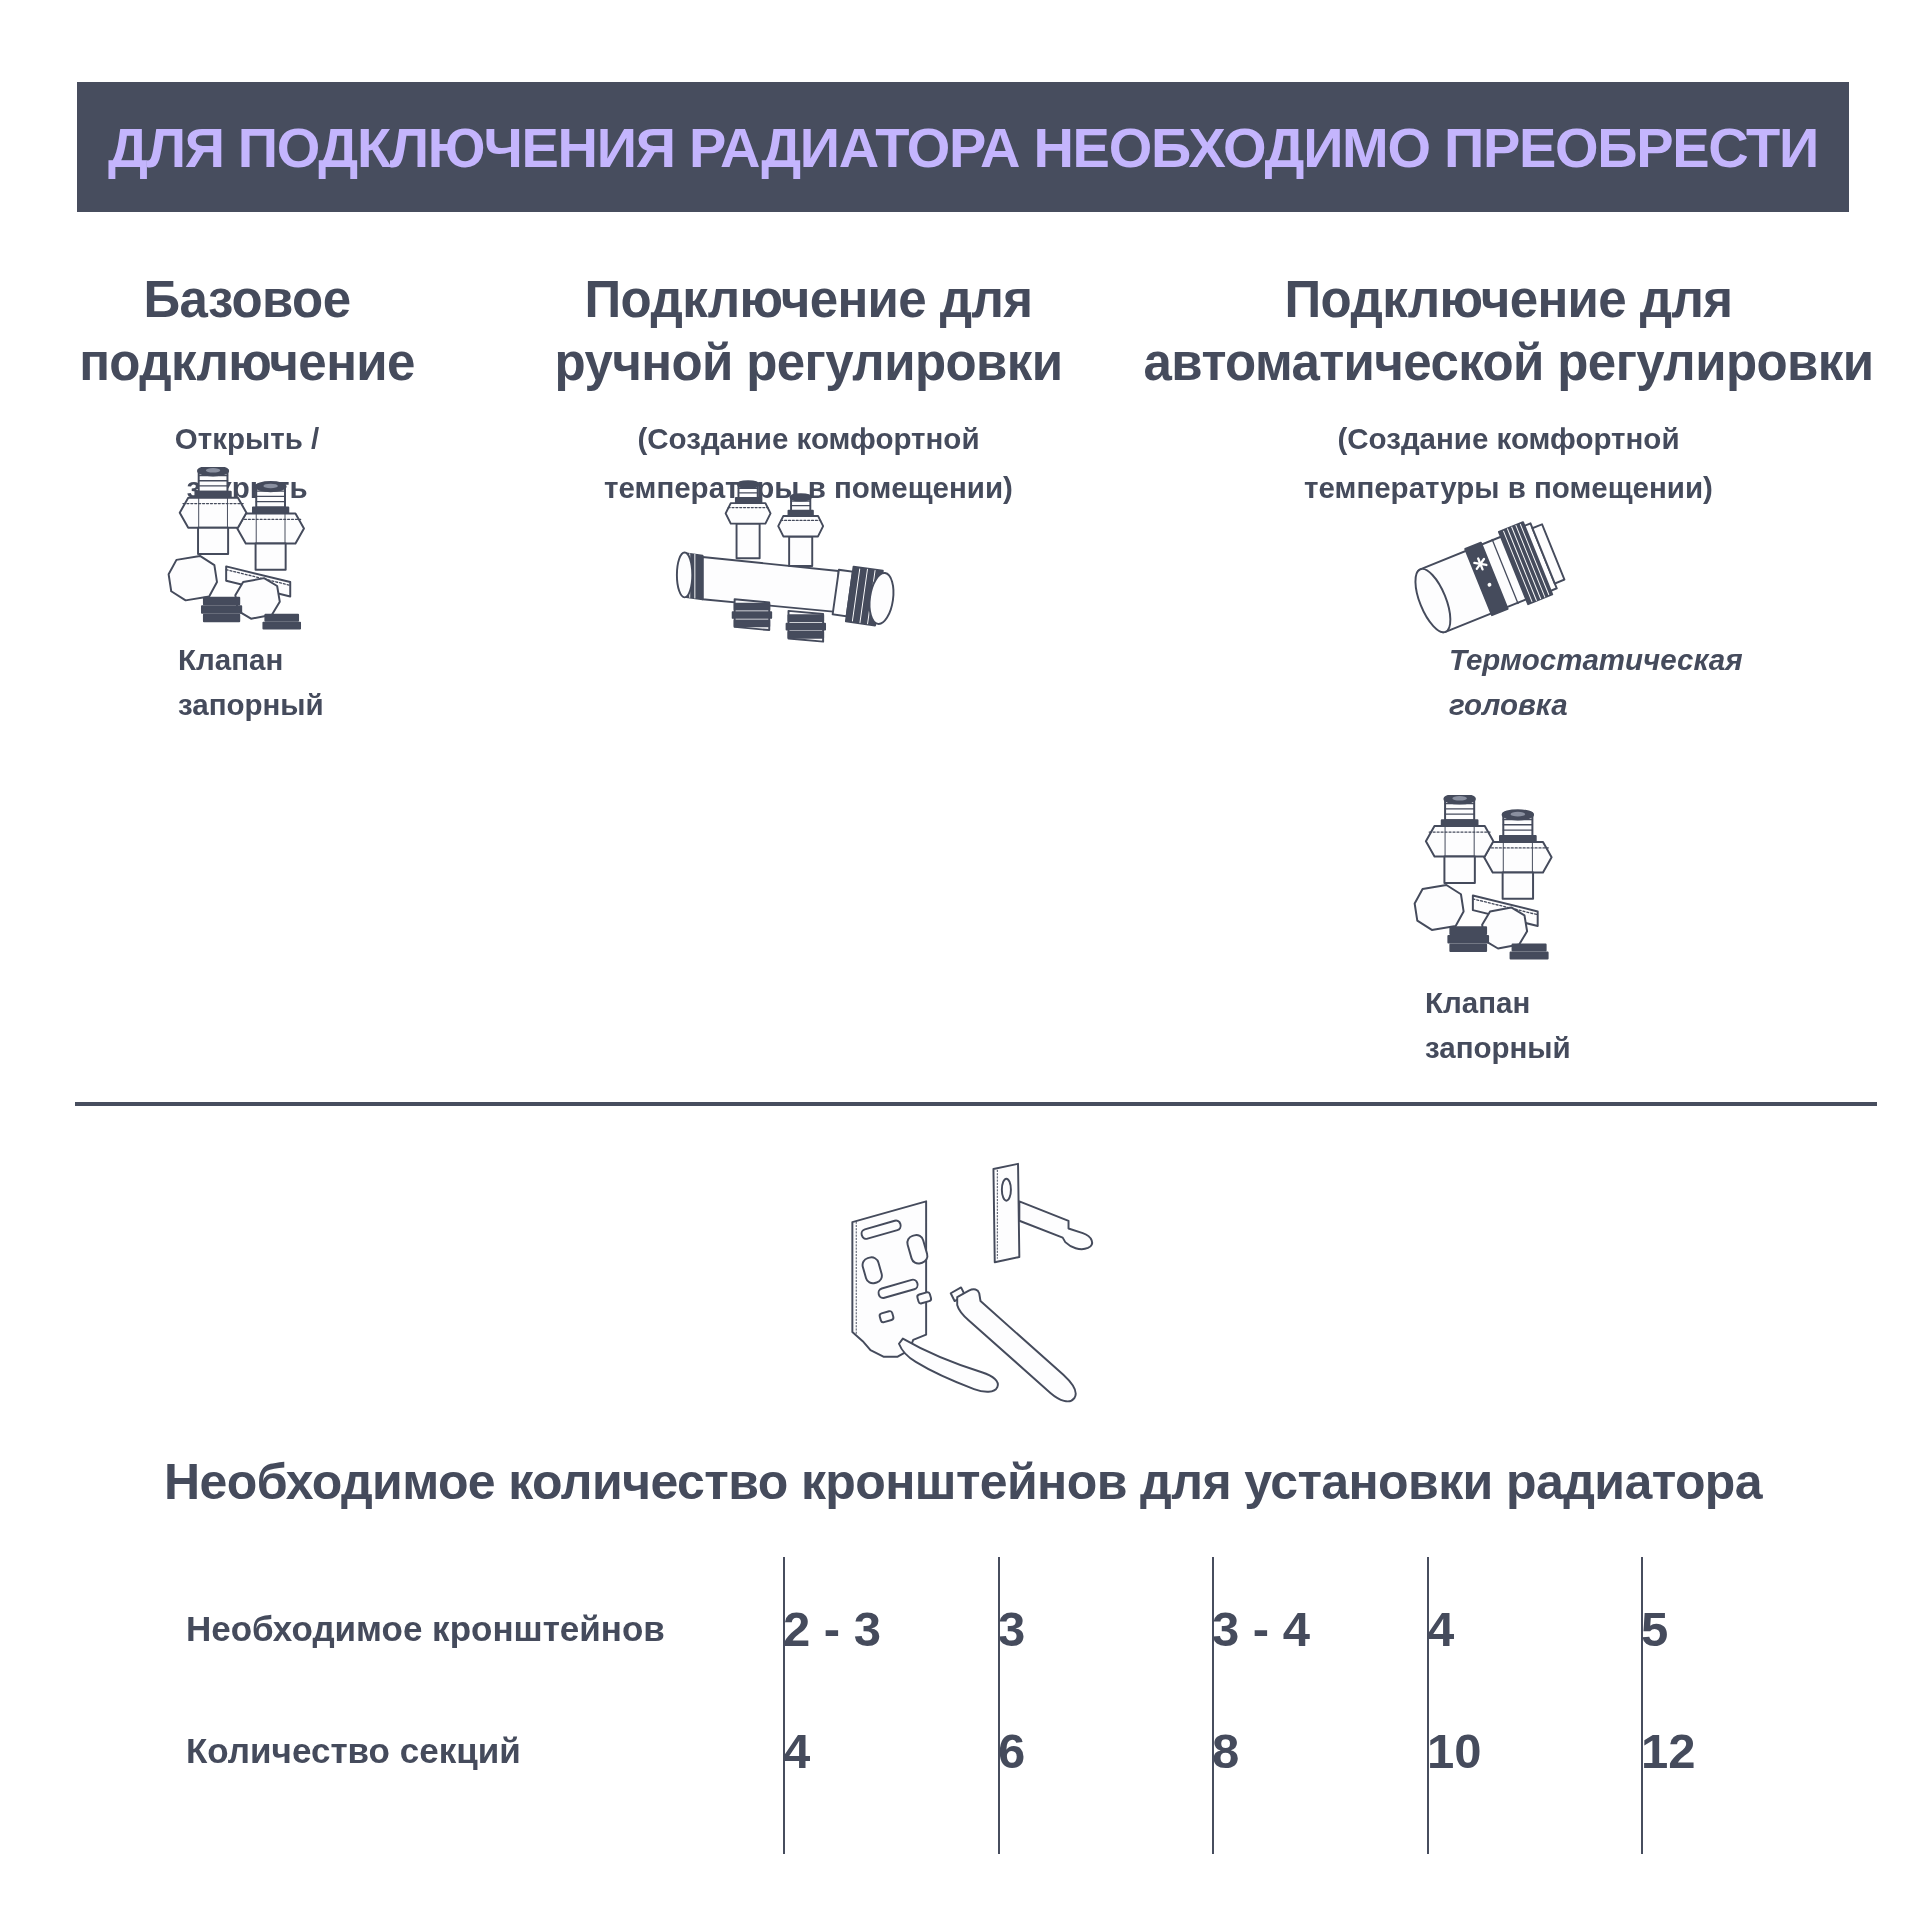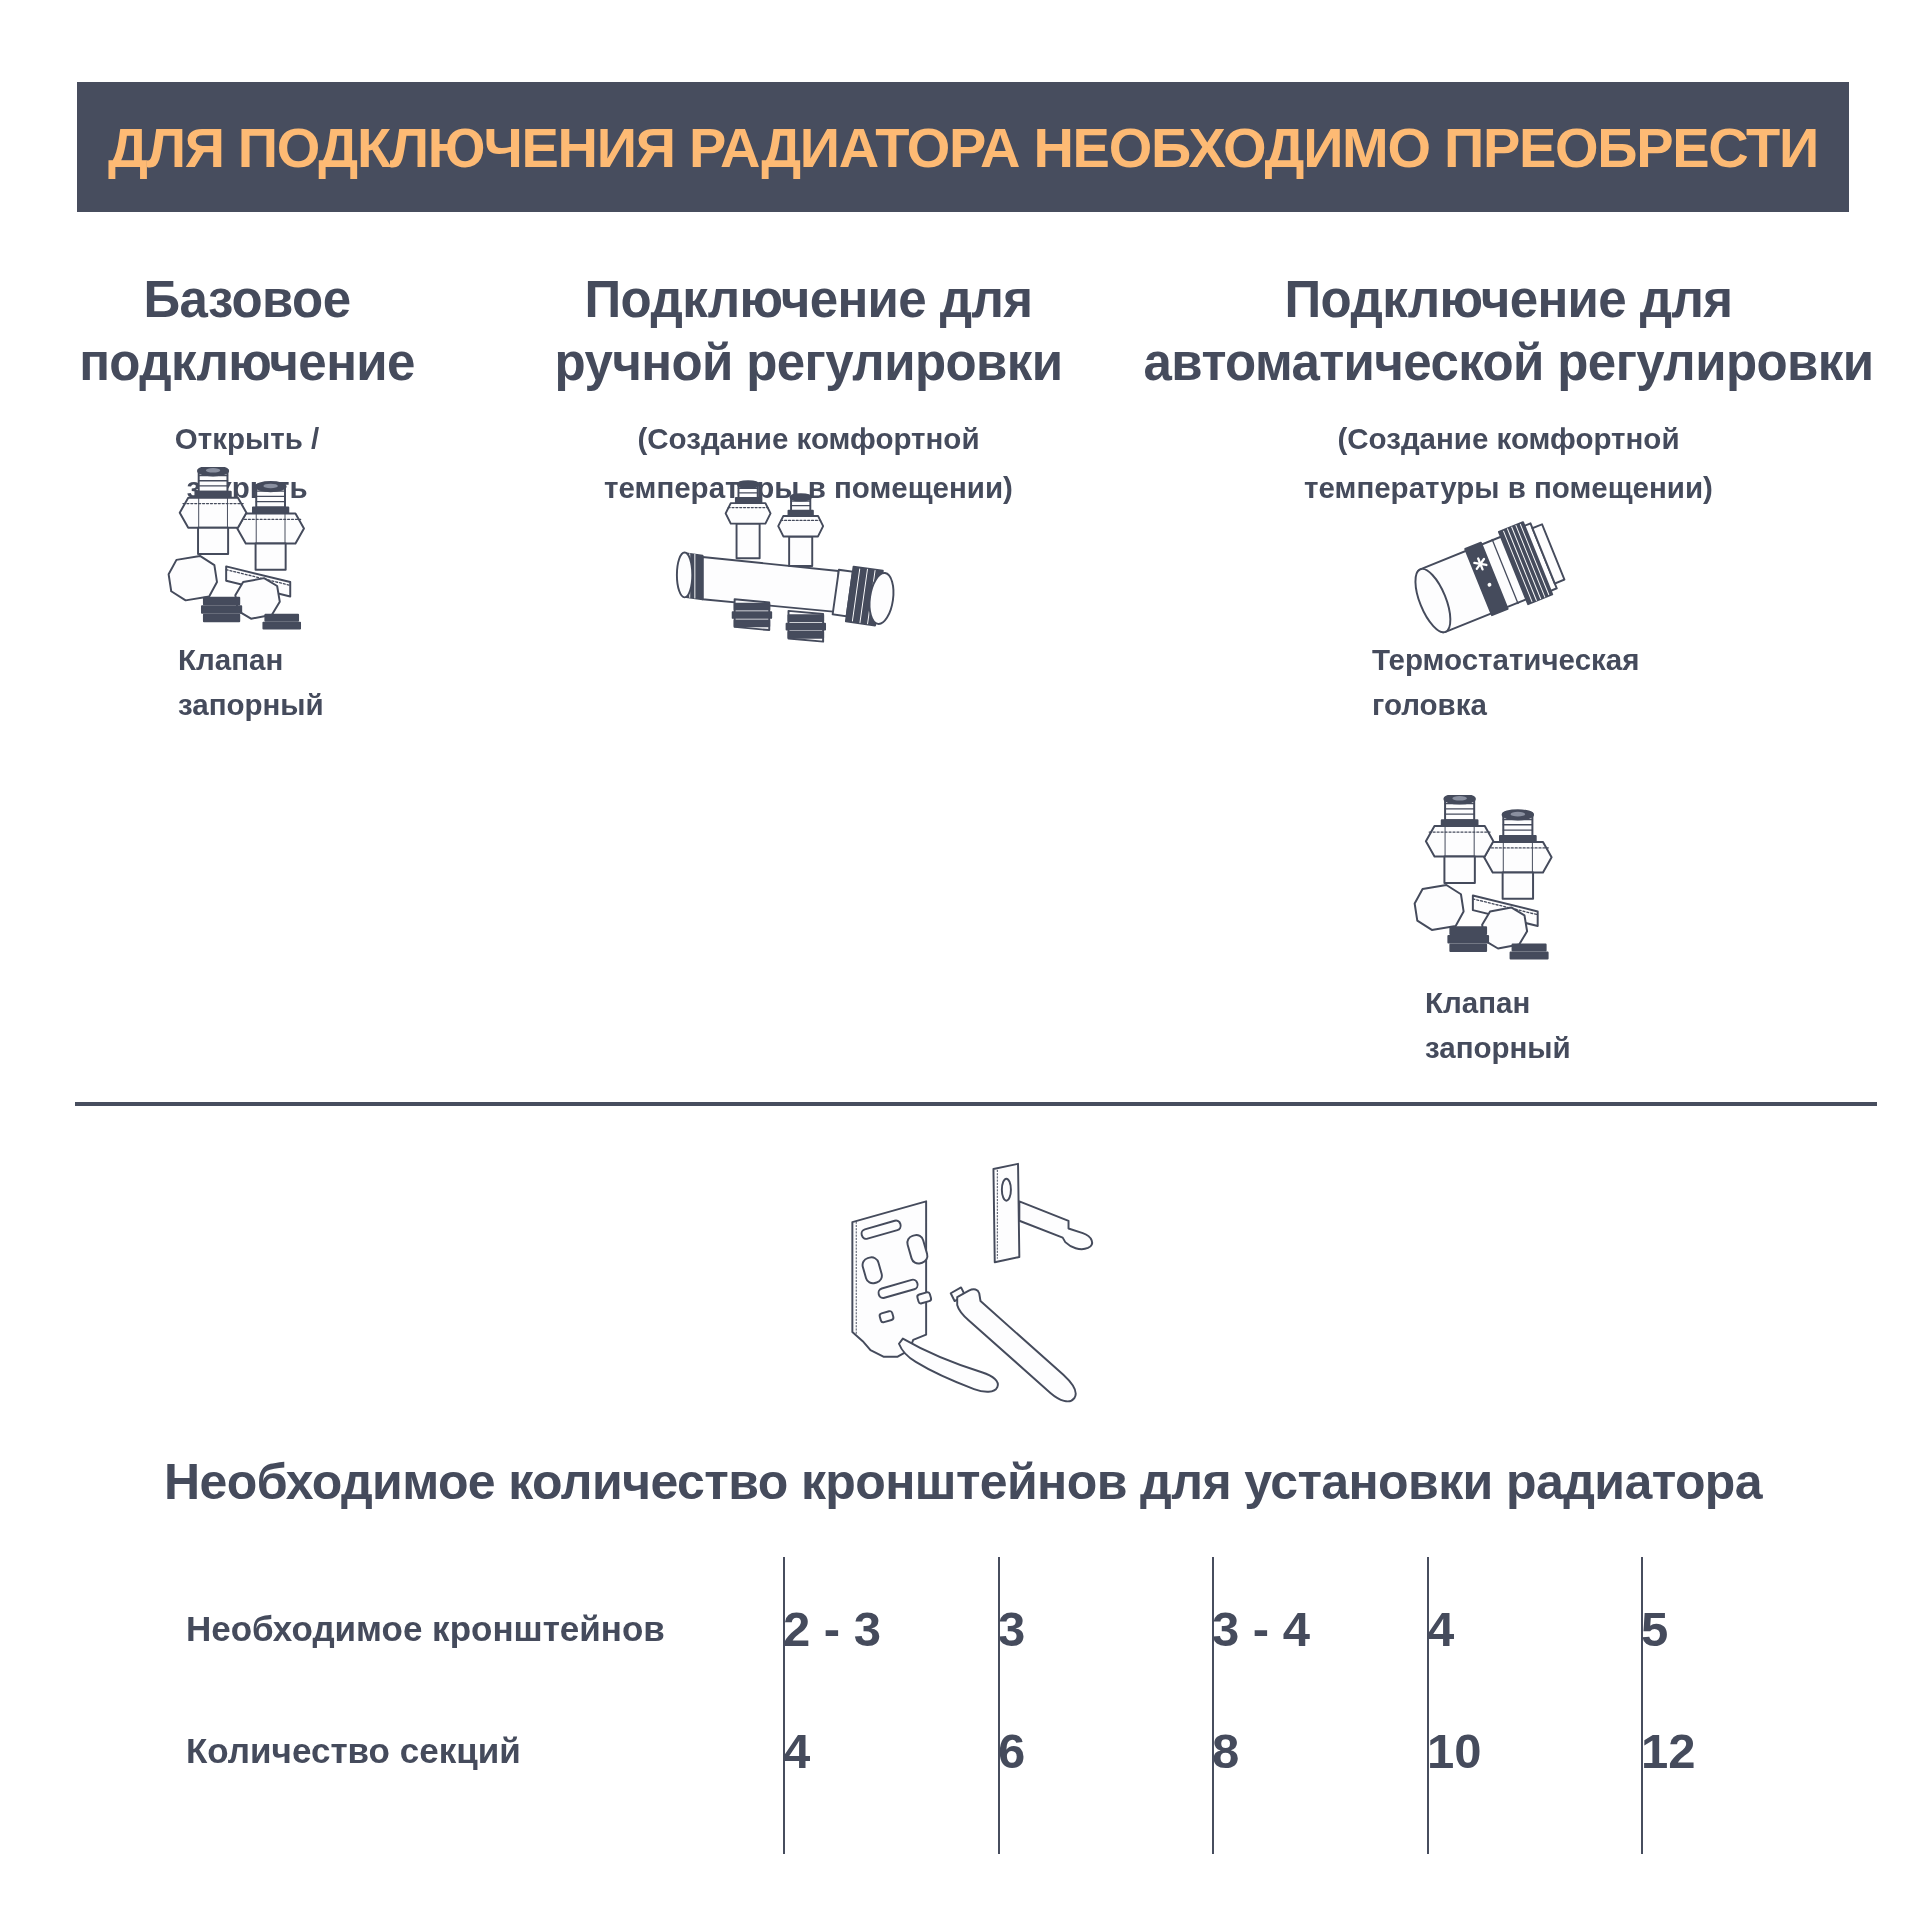--- a/index.html
+++ b/index.html
@@ -3,21 +3,21 @@
 <meta charset="utf-8">
 <style>
   html,body{margin:0;padding:0;background:#ffffff;}
   #canvas{position:relative;width:1926px;height:1926px;background:#ffffff;overflow:hidden;
           font-family:"Liberation Sans", sans-serif;color:#454B5C;}
   .abs{position:absolute;}
   .pre{white-space:pre-line;}
   
   .header-bar{left:77px;top:82px;width:1772px;height:130px;background:#474D5E;
               display:flex;align-items:center;justify-content:center;}
-  .header-title{color:#fdba74;font-size:56px;font-weight:700;letter-spacing:-1.3px;white-space:nowrap;}
+  .header-title{color:#c4b5fd;font-size:56px;font-weight:700;letter-spacing:-1.3px;white-space:nowrap;}
   
   .col-title{top:268px;font-size:51px;font-weight:700;line-height:63px;text-align:center;letter-spacing:-0.6px;}
   .col-sub{top:414px;font-size:29.5px;font-weight:700;line-height:49px;text-align:center;}
   .caption{font-size:29.5px;font-weight:700;line-height:45px;text-align:left;}
   
   .divider{left:75px;top:1102px;width:1802px;height:3.9px;background:#474D5E;}
   
   .table-title{left:0;top:1452px;width:1926px;text-align:center;font-size:50px;font-weight:700;
                line-height:60px;letter-spacing:-0.6px;}
   .vline{top:1557px;width:1.9px;height:297px;background:#474D5E;}
@@ -152,21 +152,21 @@
         <line x1="167" y1="59" x2="167" y2="177"></line>
         <line x1="174" y1="58" x2="174" y2="178"></line>
         <line x1="181" y1="58" x2="181" y2="178"></line>
         <line x1="188" y1="58" x2="188" y2="178"></line>
         <line x1="195" y1="59" x2="195" y2="177"></line>
       </g>
       <rect x="200" y="64" width="10" height="108"></rect>
       <rect x="210" y="72" width="16" height="92"></rect>
     </g>
   </svg>
-  <div class="abs caption pre" style="left:1372px;top:637px;width:334px;">Термостатическая
+  <div class="abs caption pre" style="left:1449px;top:637px;width:334px;font-style:italic;">Термостатическая
 головка</div>
 
   <svg class="abs" style="left:1412px;top:795px;" width="172" height="172" viewBox="0 0 260 260">
     <defs>
       <g id="vuB">
         <rect x="20" y="4" width="44" height="34"></rect>
         <line x1="20" y1="13" x2="64" y2="13" stroke-width="2"></line>
         <line x1="20" y1="21" x2="64" y2="21" stroke-width="2"></line>
         <line x1="20" y1="29" x2="64" y2="29" stroke-width="2"></line>
         <ellipse cx="42" cy="6" rx="23" ry="7" fill="#454B5C"></ellipse>

